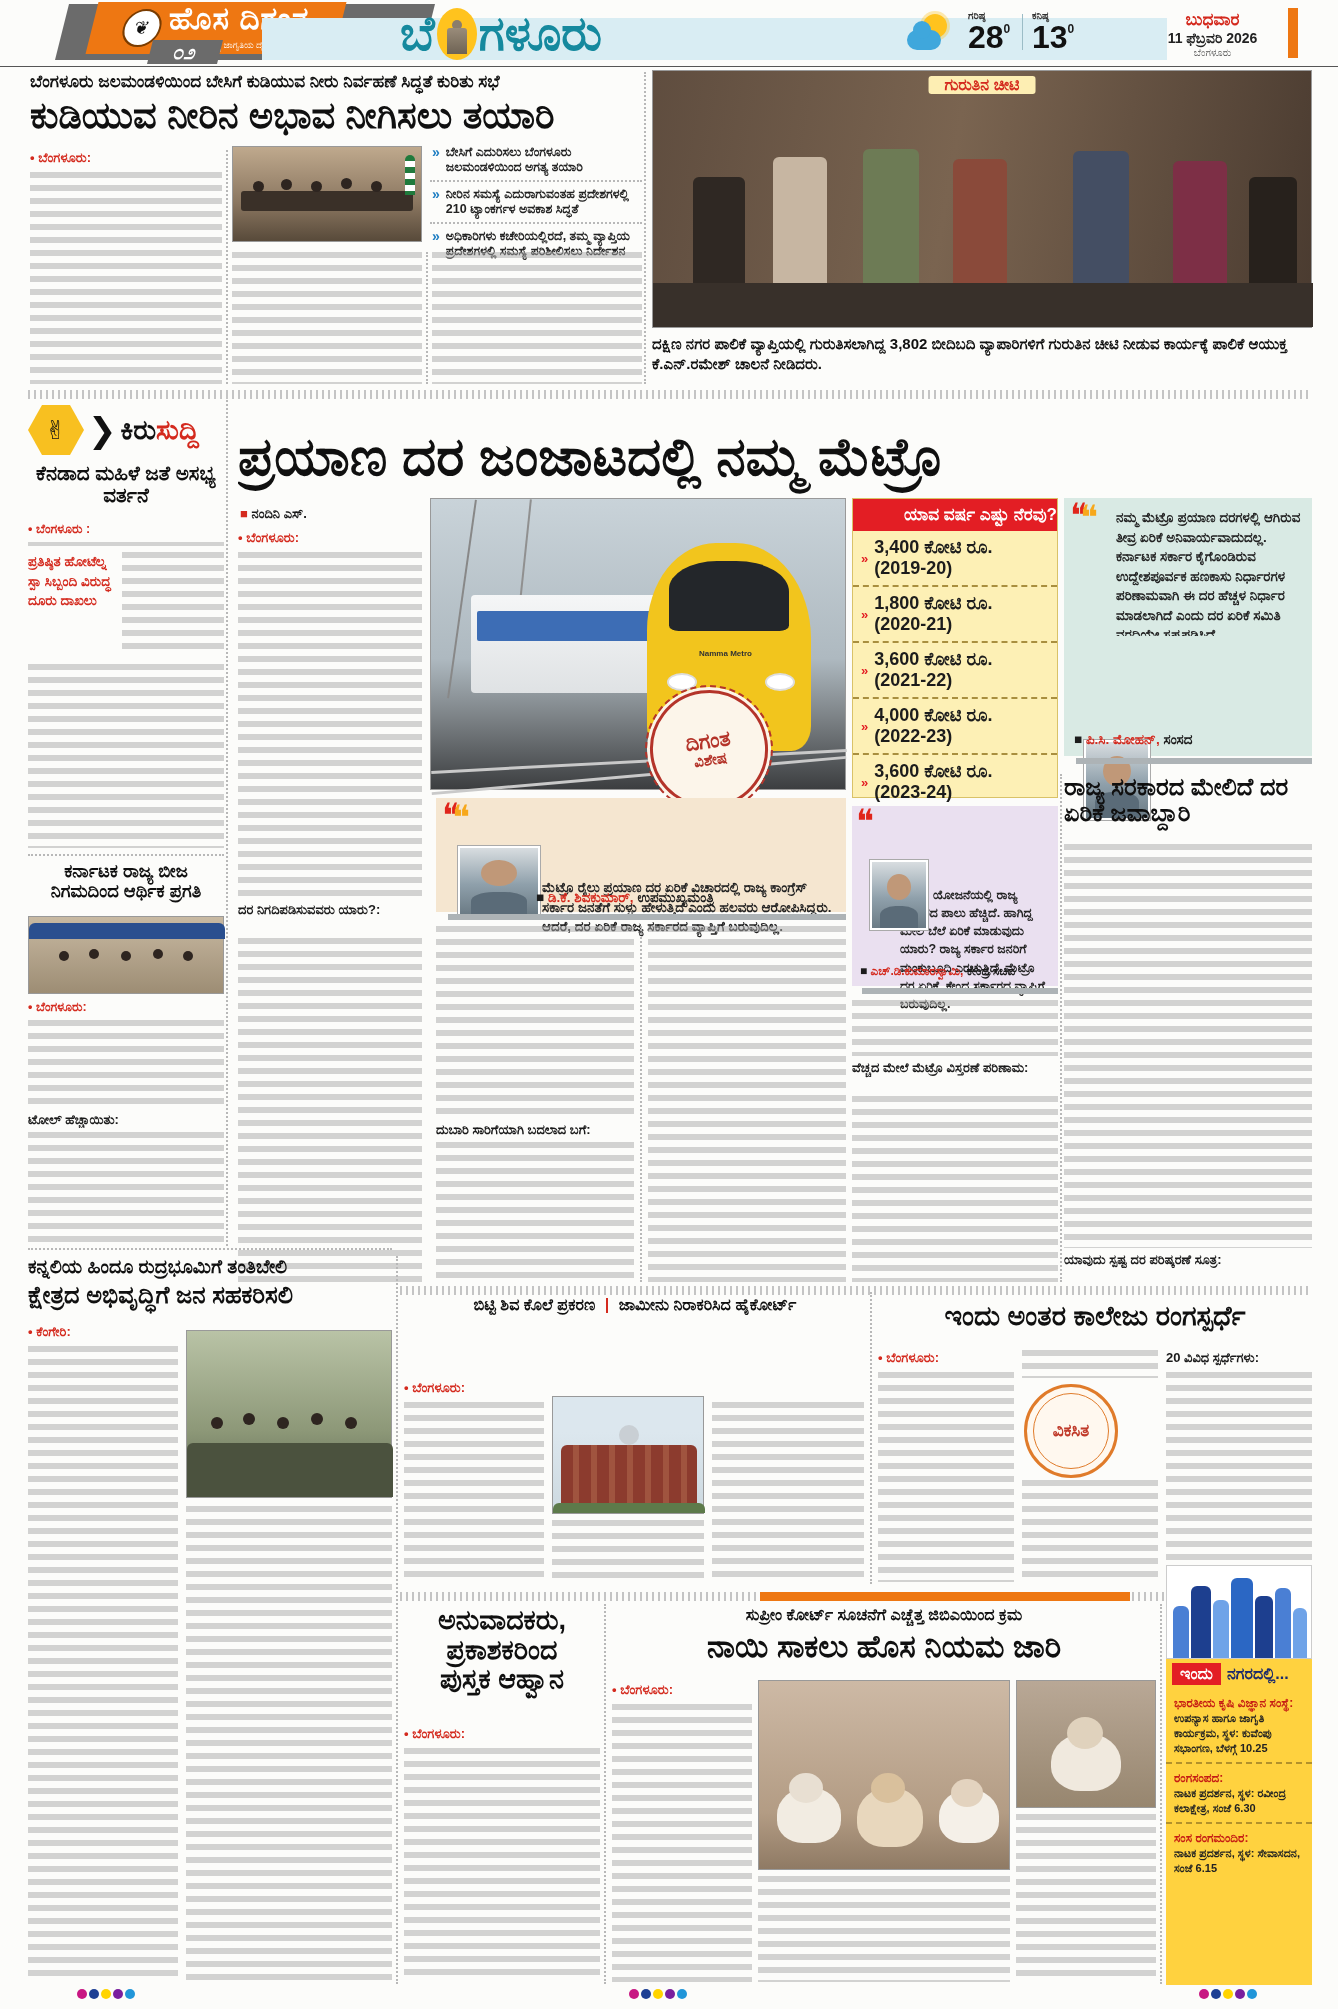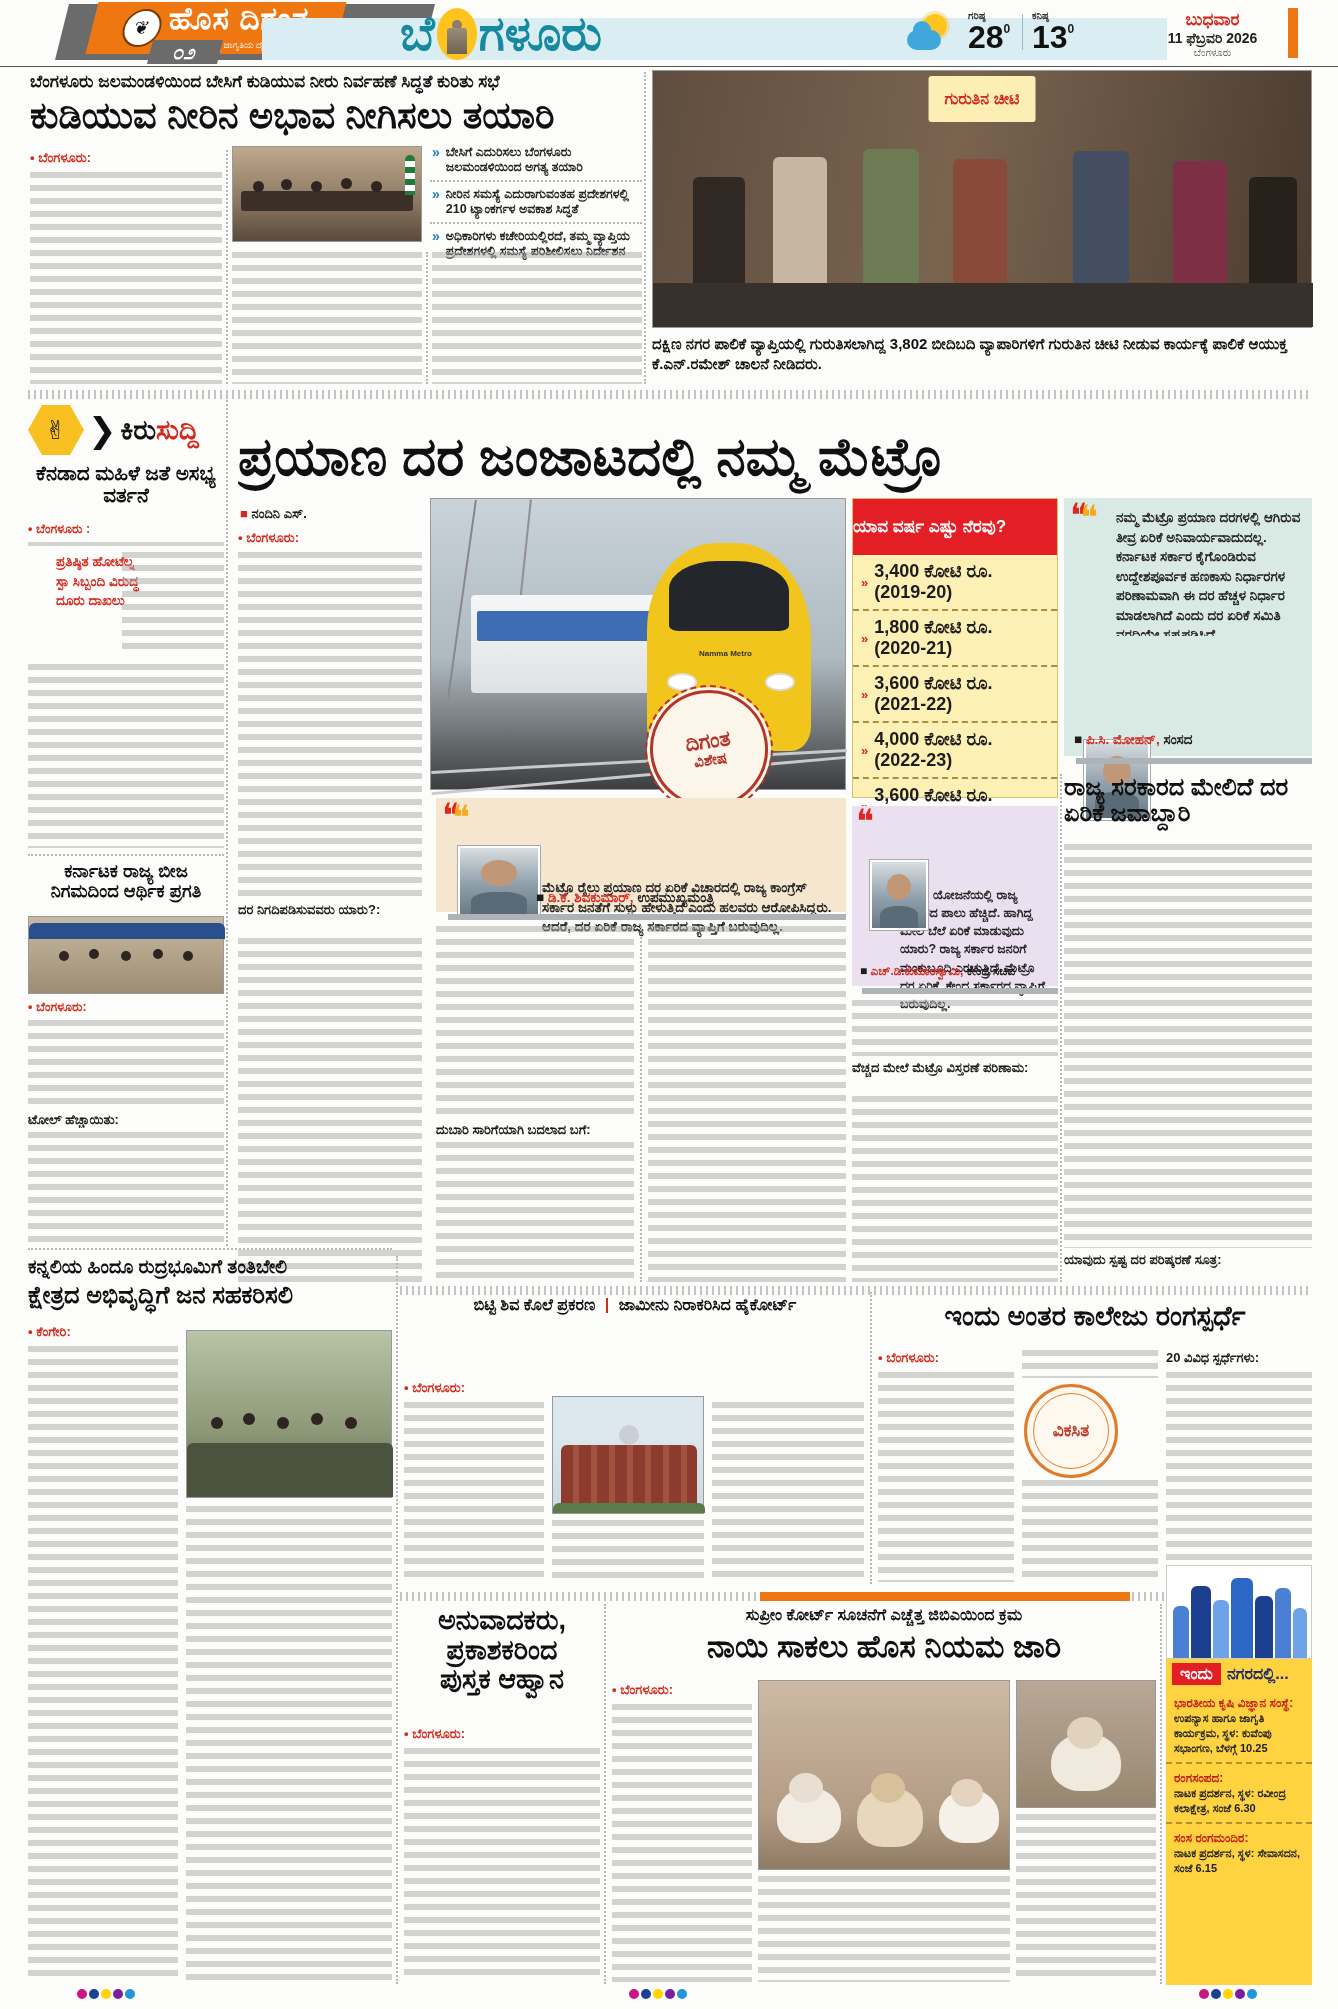--- a/index.html
+++ b/index.html
@@ -49,24 +49,24 @@
   .blt{display:flex;gap:6px;padding:5px 2px;border-bottom:2px dotted #b8b8b8;}
   .blt:last-child{border-bottom:none;}
   .blt .bm{color:#1f7ec2;font-weight:bold;font-size:14px;line-height:15px;}
   .blt .bt{font-size:12.5px;font-weight:bold;line-height:15px;color:#222;}
   
   .hex{width:56px;height:50px;background:#f8c020;clip-path:polygon(25% 0,75% 0,100% 50%,75% 100%,25% 100%,0 50%);
        display:flex;align-items:center;justify-content:center;font-size:26px;color:#111;}
   .chev{color:#111;font-size:34px;font-weight:bold;line-height:50px;}
   .ks-kiru{font-size:27px;font-weight:bold;color:#111;}
   .ks-suddi{font-size:27px;font-weight:bold;color:#d42a1e;}
-  .inset-red{color:#d42a1e;font-weight:bold;font-size:13.5px;line-height:1.45;margin-left:28px;}
+  .inset-red{color:#d42a1e;font-weight:bold;font-size:13.5px;line-height:1.45;}
   
   .fare{background:#fdf0b5;border:1px solid #d9c268;box-sizing:border-box;}
-  .fare-title{background:#e31e24;color:#fff;font-weight:bold;font-size:17px;text-align:left;padding:18px 0;}
+  .fare-title{background:#e31e24;color:#fff;font-weight:bold;font-size:17px;text-align:right;padding:6px 0;}
   .fare-row{display:flex;gap:6px;align-items:center;padding:6px 8px;border-bottom:2px dashed #a98f3f;}
   .fare-row:last-child{border-bottom:none;}
   .fare-row .fa{color:#e31e24;font-weight:bold;font-size:13px;}
   .fare-row .fv{font-weight:bold;font-size:18px;color:#1c1c1c;}
   
   .qbox{box-sizing:border-box;padding:10px 10px 26px;}
   .qtext{font-weight:bold;font-size:13.5px;line-height:1.45;color:#222;}
   .qphoto{background:linear-gradient(#d8dde0,#8fa0ab 55%,#6b7b85);border:2px solid #fff;box-shadow:0 0 0 1px #aaa;position:relative;}
   .qphoto::before{content:"";position:absolute;left:50%;top:18%;width:46%;height:40%;margin-left:-23%;
        border-radius:50%;background:#c09878;}
@@ -192,21 +192,21 @@
 
   <div class="abs photo" style="left:652px;top:70px;width:660px;height:258px;background:linear-gradient(100deg,#5f4d3f,#7a6450 45%,#4a3b30);">
     <span class="fig" style="left:40px;bottom:0;width:52px;height:150px;background:#2f2823;"></span>
     <span class="fig" style="left:120px;bottom:0;width:54px;height:170px;background:#c7b6a2;"></span>
     <span class="fig" style="left:210px;bottom:0;width:56px;height:178px;background:#6d7b55;"></span>
     <span class="fig" style="left:300px;bottom:0;width:54px;height:168px;background:#8a4a3a;"></span>
     <span class="fig" style="left:420px;bottom:0;width:56px;height:176px;background:#444e63;"></span>
     <span class="fig" style="left:520px;bottom:0;width:54px;height:166px;background:#7d2f46;"></span>
     <span class="fig" style="left:596px;bottom:0;width:48px;height:150px;background:#27211c;"></span>
     <span class="fig" style="left:0;bottom:0;width:660px;height:44px;background:#38302a;border-radius:0;"></span>
-    <div class="abs" style="left:50%;top:5px;transform:translateX(-50%);background:#fdeeb3;color:#d42a1e;font-weight:bold;font-size:16px;padding:14px 16px;border-radius:3px;">ಗುರುತಿನ ಚೀಟಿ</div>
+    <div class="abs" style="left:50%;top:5px;transform:translateX(-50%);background:#fdeeb3;color:#d42a1e;font-weight:bold;font-size:16px;padding:0 16px;border-radius:3px;">ಗುರುತಿನ ಚೀಟಿ</div>
   </div>
   <div class="abs cap ovh" style="left:652px;top:334px;width:660px;height:44px;">ದಕ್ಷಿಣ ನಗರ ಪಾಲಿಕೆ ವ್ಯಾಪ್ತಿಯಲ್ಲಿ ಗುರುತಿಸಲಾಗಿದ್ದ 3,802 ಬೀದಿಬದಿ ವ್ಯಾಪಾರಿಗಳಿಗೆ ಗುರುತಿನ ಚೀಟಿ ನೀಡುವ ಕಾರ್ಯಕ್ಕೆ ಪಾಲಿಕೆ ಆಯುಕ್ತ ಕೆ.ಎನ್.ರಮೇಶ್ ಚಾಲನೆ ನೀಡಿದರು.</div>
 
   <div class="abs hatch" style="left:28px;top:390px;width:1284px;height:9px;"></div>
 
   <div class="abs" style="left:28px;top:404px;width:196px;height:52px;display:flex;align-items:center;gap:4px;">
     <span class="hex">✌</span>
     <span class="chev">❯</span>
     <span><span class="ks-kiru">ಕಿರು</span><span class="ks-suddi">ಸುದ್ದಿ</span></span>
   </div>

